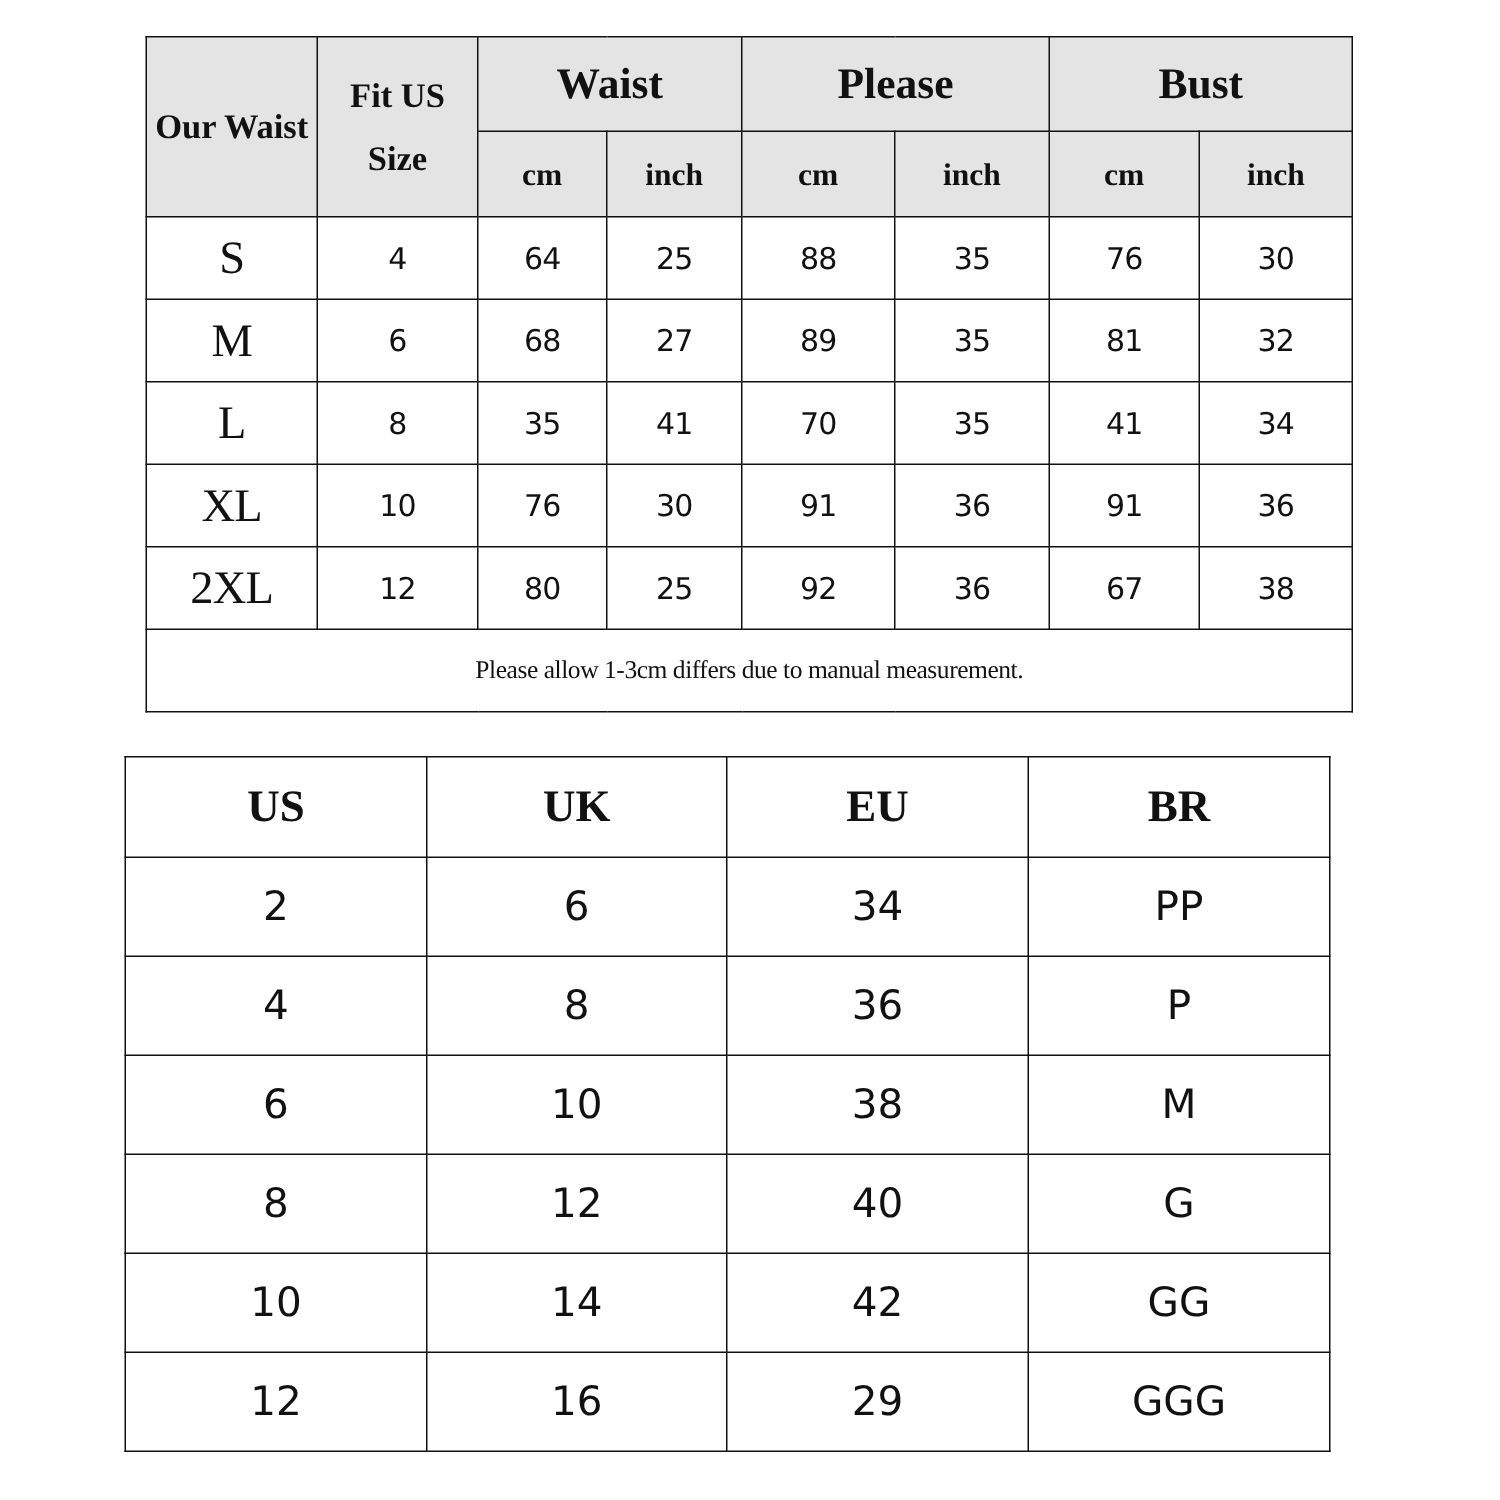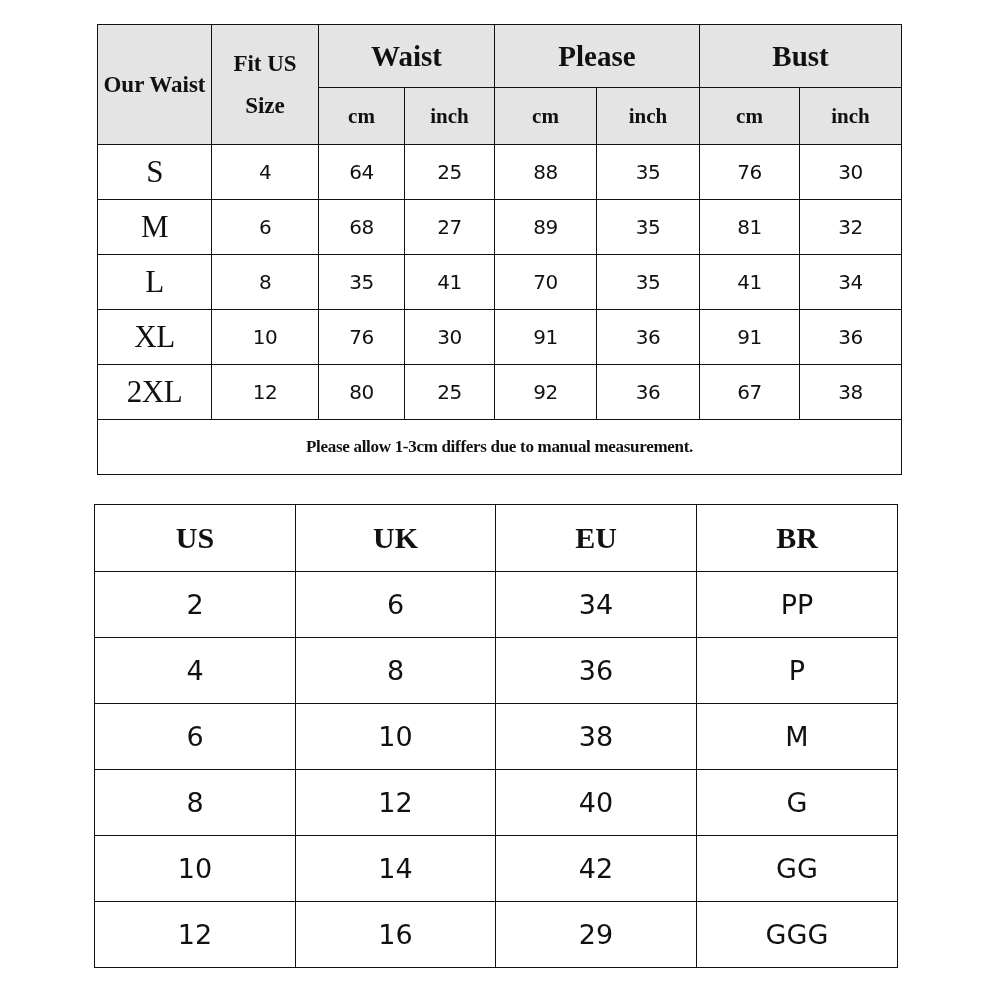--- a/index.html
+++ b/index.html
@@ -6,22 +6,22 @@
   body { width: 1000px; height: 1000px; position: relative; overflow: hidden; }
   table { border-collapse: collapse; position: absolute; table-layout: fixed; }
   td, th { border: 1.5px solid #111; padding: 0; text-align: center; vertical-align: middle; color: #111; }
   #size-table { left: 97px; top: 24px; width: 804px; }
   #size-table th { background: #e4e4e4; font-family: "Liberation Serif", serif; font-weight: bold; }
   #size-table .grp { font-size: 29px; height: 62px; }
   #size-table .unit { font-size: 21px; height: 56px; }
   #size-table .ours { font-size: 23px; }
   #size-table td { height: 54px; font-family: "DejaVu Sans", sans-serif; font-size: 20px; font-weight: normal; letter-spacing: -0.5px; }
   #size-table td.size-letter { font-family: "Liberation Serif", serif; font-size: 31px; }
-  #size-table td.note { height: 54px; font-family: "Liberation Serif", serif; font-weight: bold; font-size: 17px; letter-spacing: -0.3px; }
-  #conv-table { left: 94px; top: 504px; width: 803px; }
+  #size-table td.note { height: 54px; font-family: "Liberation Serif", serif; font-weight: normal; font-size: 17px; letter-spacing: -0.3px; }
+  #conv-table { left: 83px; top: 504px; width: 803px; }
   #conv-table th { height: 66px; font-family: "Liberation Serif", serif; font-weight: bold; font-size: 30px; background: #fff; }
   #conv-table td { height: 65px; font-family: "DejaVu Sans", sans-serif; font-size: 27px; }
 </style>
 </head>
 <body>
 
 <table id="size-table">
   <colgroup>
     <col style="width:114px">
       <col style="width:107px">

